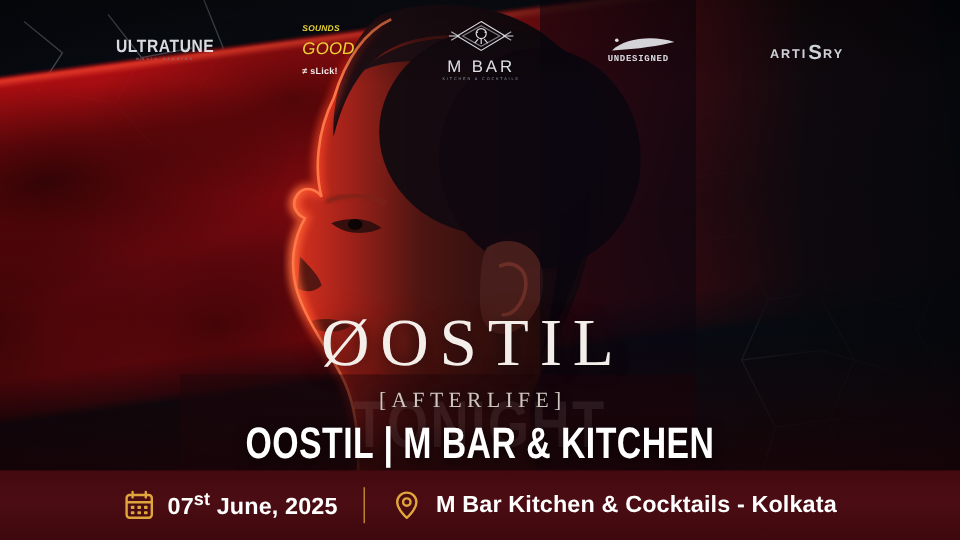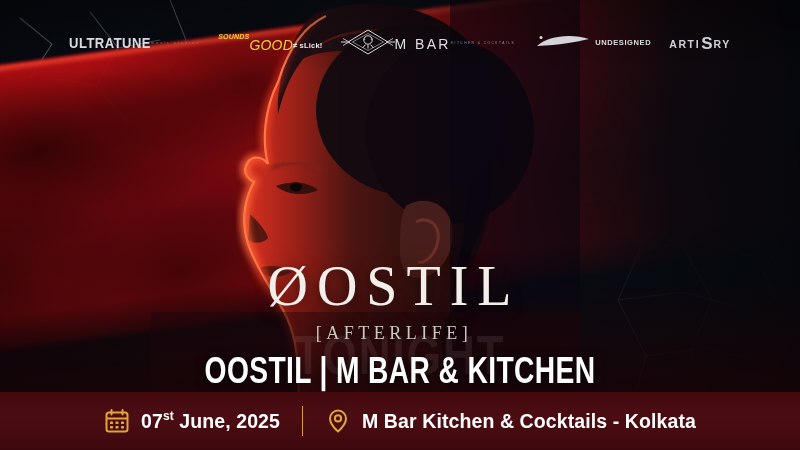--- a/index.html
+++ b/index.html
@@ -71,21 +71,21 @@
       radial-gradient(130% 95% at 50% 40%, rgba(0,0,0,0) 40%, rgba(0,0,0,.55) 100%),
       linear-gradient(180deg, rgba(0,0,0,.35) 0%, rgba(0,0,0,0) 16%, rgba(0,0,0,0) 62%, rgba(32,4,8,.75) 88%, rgba(44,6,10,.9) 100%);
   }
 
   
   .sponsors {
     position:absolute; left:0; top:0; width:100%; height:84px;
     display:flex; align-items:center; justify-content:space-around;
     padding:0 60px; z-index:6;
   }
-  .sp { opacity:.92; display:flex; flex-direction:row; align-items:center;
+  .sp { opacity:.92; display:flex; flex-direction:column; align-items:center;
         justify-content:center; line-height:1; }
 
   
   .sp-ultratune .ut-main {
     color:#e9edf2; font-size:13px; font-weight:700; letter-spacing:.5px;
     font-family:"Liberation Sans", sans-serif; transform:scaleY(1.15);
   }
   .sp-ultratune .ut-sub {
     color:#7d8794; font-size:3.4px; letter-spacing:2.2px; margin-top:3px;
   }
@@ -100,21 +100,21 @@
           letter-spacing:.2px; }
 
   
   .sp-mbar .mb-mark { width:54px; height:30px; }
   .sp-mbar .mb-name { color:#eef1f5; font-size:14px; font-weight:400;
                       letter-spacing:2.4px; margin-top:3px; }
   .sp-mbar .mb-sub { color:#98a0ac; font-size:3.2px; letter-spacing:1.5px;
                      margin-top:3px; }
 
   
-  .sp-und { align-items:center; }
+  .sp-und { align-items:flex-start;font-family:Liberation Mono, monospace; }
   .sp-und .ud-mark { width:62px; height:16px; }
   .sp-und .ud-name { color:#e7ebf0; font-size:7.5px; font-weight:800;
                      letter-spacing:.6px; margin-top:1px; }
 
   
   .sp-art { position:relative;text-align:center; }
   .sp-art .ar-wrap { display:flex; align-items:baseline; color:#dfe4ea;
                      font-size:10.5px; font-weight:600; letter-spacing:1.6px; }
   .sp-art .ar-big { font-size:17px; font-weight:700; letter-spacing:0;
                     margin:0 1px; position:relative; top:1px; }
@@ -156,21 +156,21 @@
   .infobar {
     position:absolute; left:0; bottom:0; width:100%; height:58px; z-index:9;
     background:linear-gradient(180deg,#43090f 0%, #4b0d13 45%, #3d080d 100%);
     display:flex; align-items:center; justify-content:center; gap:0;
   }
   .info-item { display:flex; align-items:center; gap:11px; }
   .info-text {
     color:#ffffff; font-size:19.5px; font-weight:700; letter-spacing:.1px;
     white-space:nowrap;
   }
-  .info-text sup { font-size:12px; font-weight:700; vertical-align:super; }
+  .info-text sup { font-size:15px; font-weight:700; vertical-align:super; }
   .divider { width:1px; height:30px; background:#e0a63c; margin:0 22px; opacity:.95; }
   .ico { width:26px; height:26px; flex:0 0 auto; }
 </style>
 </head>
 <body>
 
 <div class="poster">
 
   <div class="bg-base"></div>
 

